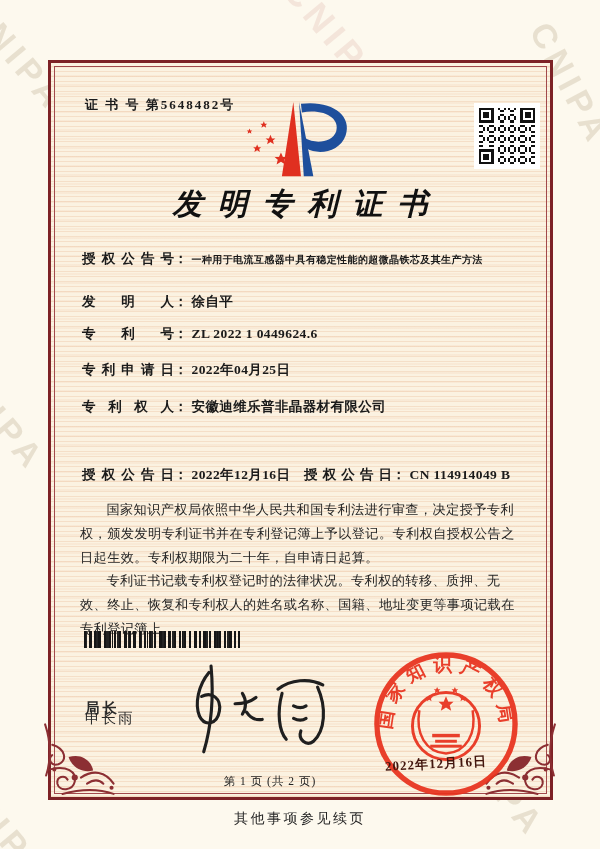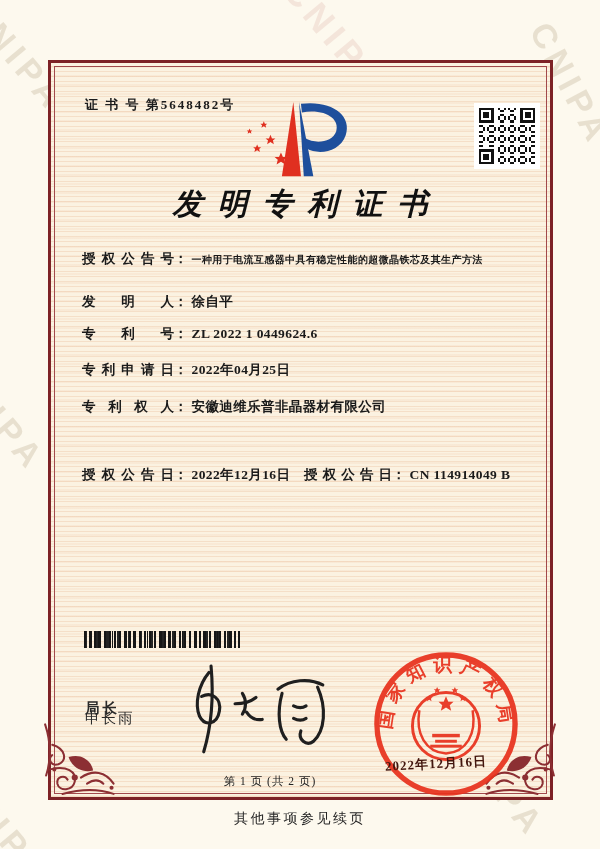--- a/index.html
+++ b/index.html
@@ -201,20 +201,24 @@
   <div class="frow" style="top:398px;">
     <span class="flabel">专利权人</span><span class="fcolon">：</span><span class="fvalue">安徽迪维乐普非晶器材有限公司</span>
   </div>
   <div class="frow" style="top:466px;width:450px;">
     <span class="flabel">授权公告日</span><span class="fcolon">：</span><span class="fvalue">2022年12月16日</span>
     <span class="fgroup2">
       <span class="flabel">授权公告日</span><span class="fcolon">：</span><span class="fvalue">CN 114914049 B</span>
     </span>
   </div>
 
+  <div class="legal">
+    <p>国家知识产权局依照中华人民共和国专利法进行审查，决定授予专利权，颁发发明专利证书并在专利登记簿上予以登记。专利权自授权公告之日起生效。专利权期限为二十年，自申请日起算。</p>
+    <p>专利证书记载专利权登记时的法律状况。专利权的转移、质押、无效、终止、恢复和专利权人的姓名或名称、国籍、地址变更等事项记载在专利登记簿上。</p>
+  </div>
 
   <div class="barcode"></div>
 
   <div class="sign-title">局长</div>
   <div class="sign-name">申长雨</div>
 
   <svg class="signature" viewBox="0 0 160 90">
     <g stroke="#1f1f1f" stroke-width="3" fill="none" stroke-linecap="round" stroke-linejoin="round">
       <path d="M34,10 C24,22 20,40 25,52 C30,62 42,60 44,47 C46,35 37,28 27,33"></path>
       <path d="M36,4 C38,26 38,56 29,86"></path>

